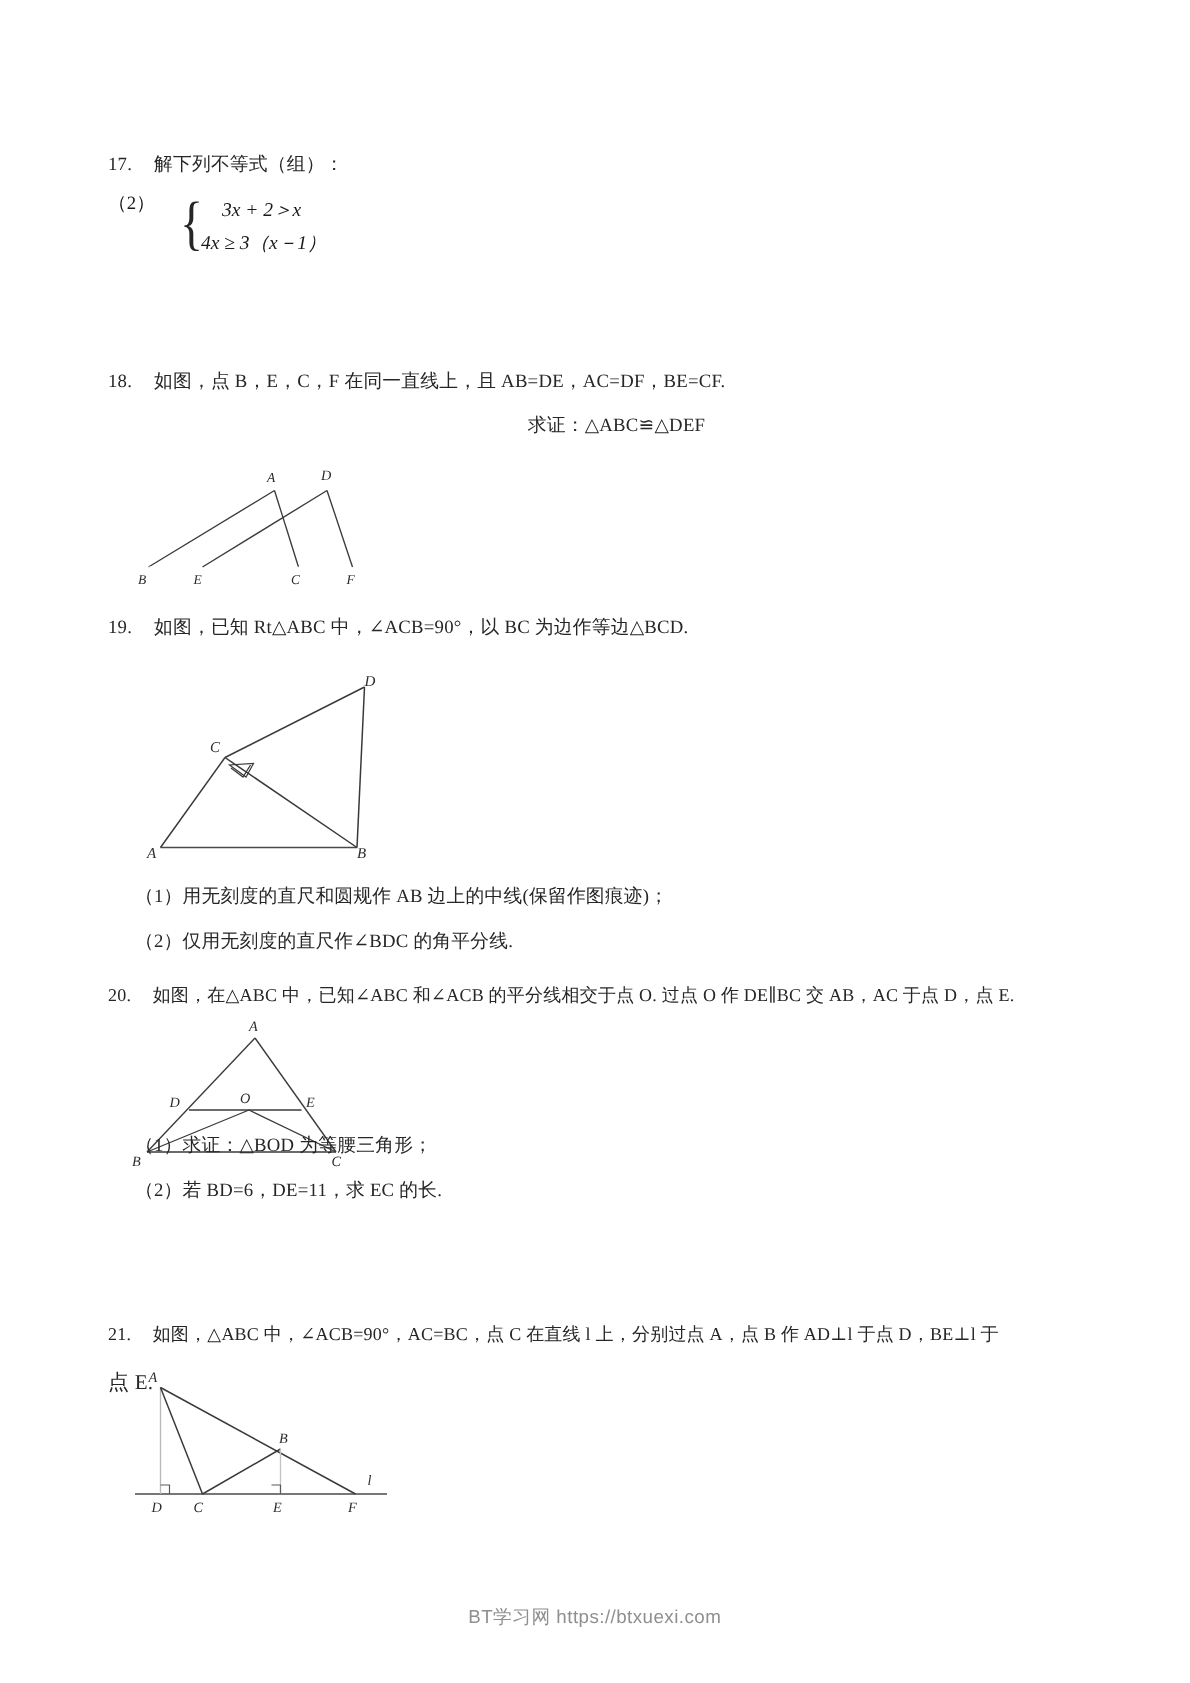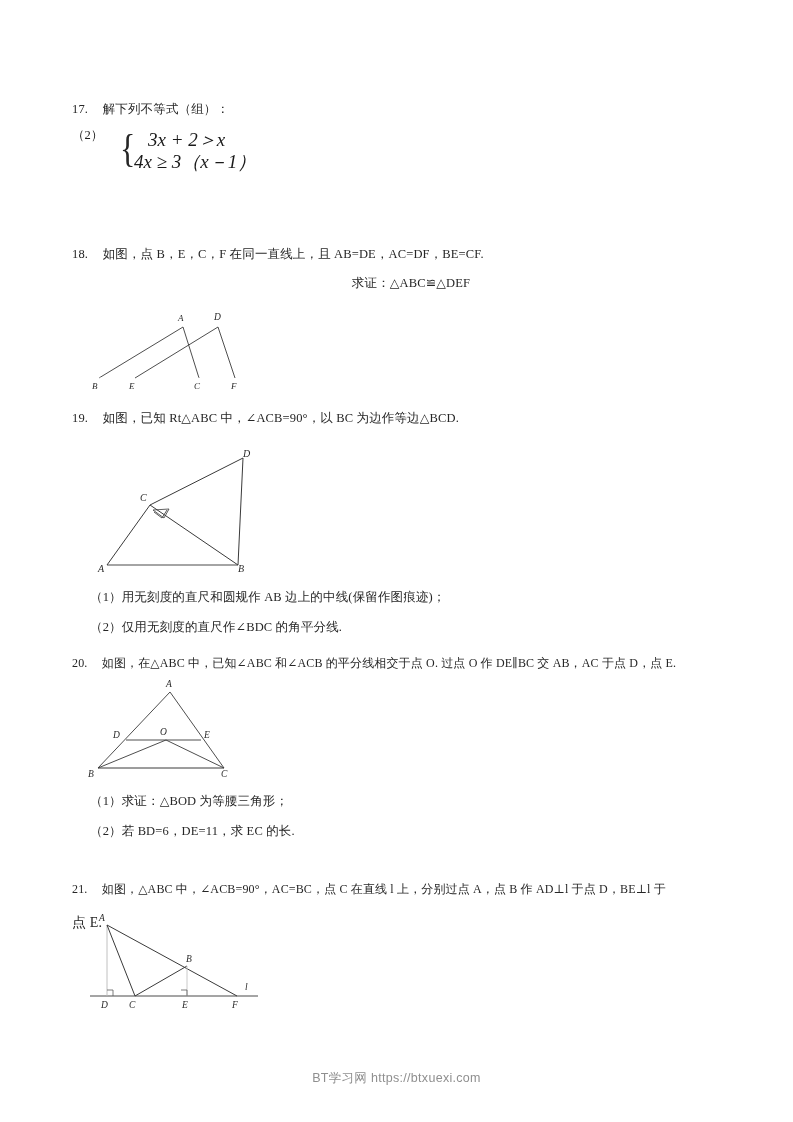--- a/index.html
+++ b/index.html
@@ -60,21 +60,21 @@
     font-size: 40px;
     line-height: 40px;
     font-family: "Liberation Serif", "DejaVu Serif", serif;
     color: #262626;
     transform: scaleX(0.8);
   }
   .sys-rows {
     position: absolute;
     left: 62px;
     top: 4px;
-    font-size: 19px;
+    font-size: 13px;
     line-height: 22px;
   }
   .sys-rows .row1 { padding-left: 14px; }
 
   
   .figure {
     position: absolute;
   }
   .figure svg { display: block; }
   .lbl {
@@ -206,21 +206,21 @@
 
       <text class="lbl" x="82" y="11" font-size="9.5">A</text>
       <text class="lbl" x="4" y="101" font-size="9.5">B</text>
       <text class="lbl" x="137" y="101" font-size="9.5">C</text>
       <text class="lbl" x="29" y="62" font-size="9.5">D</text>
       <text class="lbl" x="120" y="62" font-size="9.5">E</text>
       <text class="lbl" x="76" y="59" font-size="9.5">O</text>
     </svg>
   </div>
 
-  <div class="q-block" style="top:792px;">
+  <div class="q-block" style="top:754px;">
     <div class="q-line indent-1">
       <span>（1）</span><span>求证：△BOD 为等腰三角形；</span>
     </div>
     <div class="q-line indent-1" style="margin-top:11px;">
       <span>（2）</span><span>若 BD=6，DE=11，求 EC 的长.</span>
     </div>
   </div>
 
   <div class="q-block" style="top:880px;">
     <div class="q-line" style="font-size:12px;">

